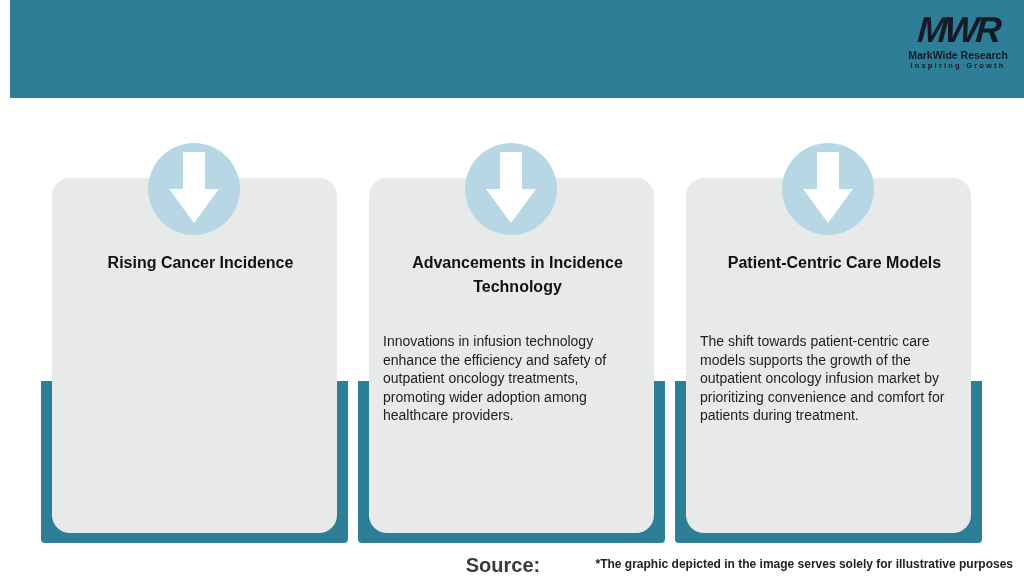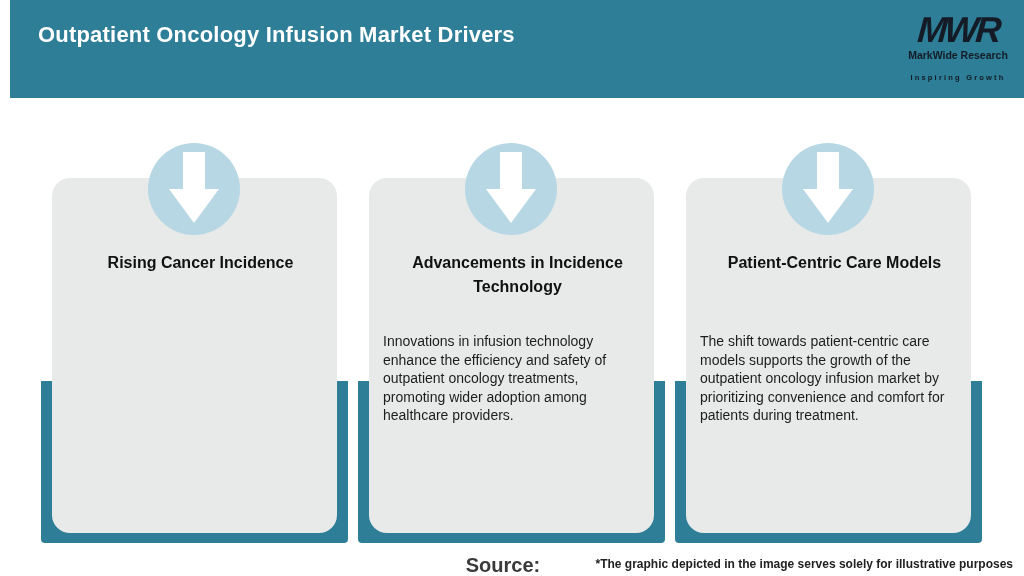--- a/index.html
+++ b/index.html
@@ -44,21 +44,21 @@
   .logo-name {
     font-size: 10.5px;
     font-weight: bold;
     margin-top: 1px;
     white-space: nowrap;
   }
   .logo-tagline {
     font-size: 7.5px;
     font-weight: bold;
     letter-spacing: 2.2px;
-    margin-top: 12px;
+    margin-top: 0;
     white-space: nowrap;
   }
 
   
   .card-wrap {
     position: absolute;
     top: 0;
     width: 307px;
     height: 576px;
   }
@@ -121,21 +121,20 @@
     right: 11px; top: 557px;
     font-size: 12px;
     font-weight: bold;
     color: #222222;
   }
 </style>
 </head>
 <body>
 
 <div class="header">
-  <div class="page-title">Outpatient Oncology Infusion Market Drivers</div>
   <div class="logo">
     <div class="logo-acronym">MWR</div>
     <div class="logo-name">MarkWide Research</div>
     <div class="logo-tagline">Inspiring Growth</div>
   </div>
 </div>
 
 <div class="card-wrap c1">
   <div class="card-backdrop"></div>
   <div class="card">

